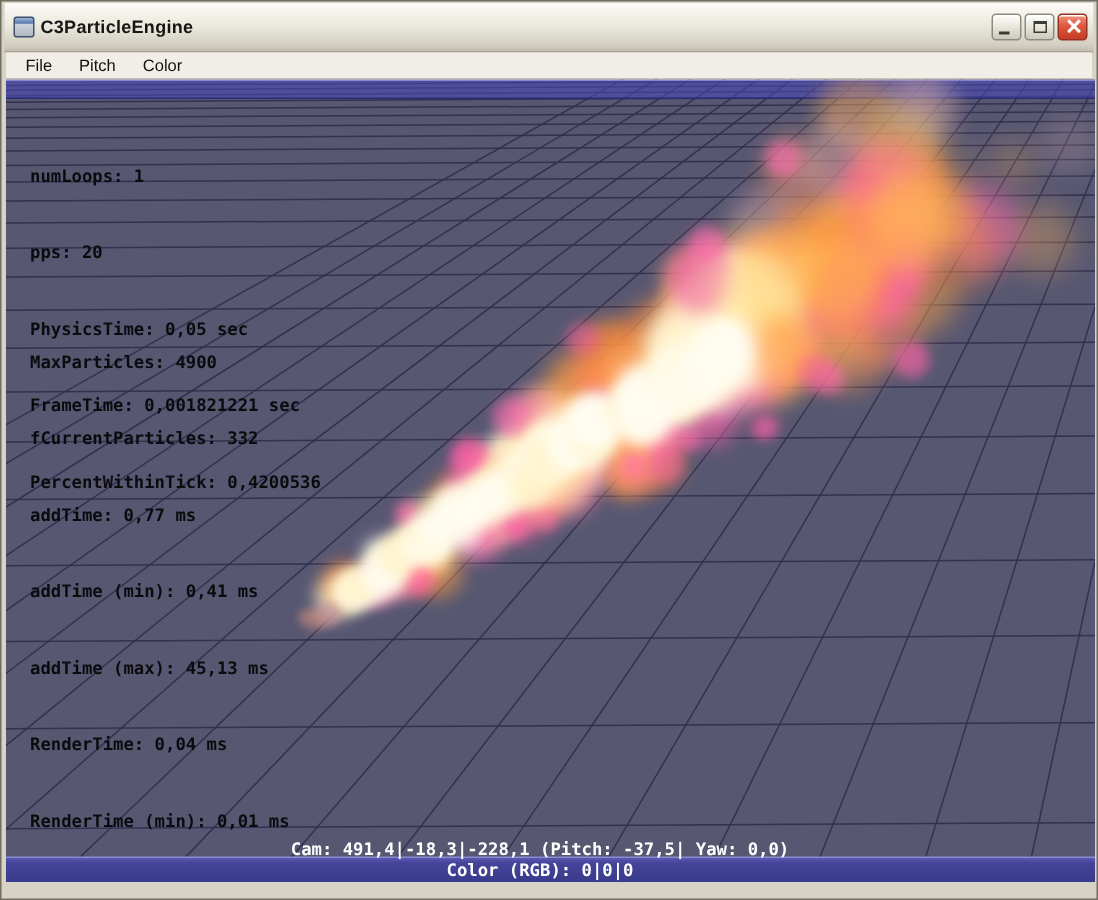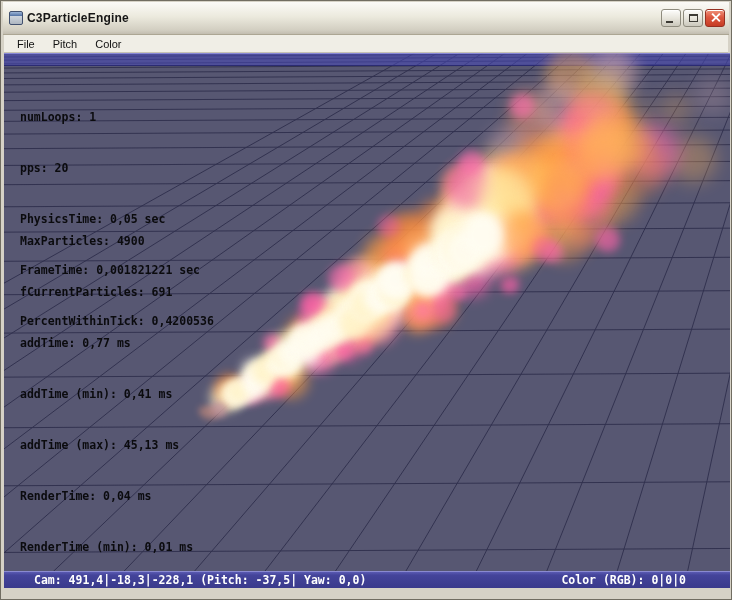--- a/index.html
+++ b/index.html
@@ -67,23 +67,23 @@
     position:absolute;left:16px;
     font:bold 11.5px "DejaVu Sans Mono", monospace;
     color:#0b0b0e;line-height:17px;white-space:pre;
   }
   .stats1{top:22px;}
   .stats2{top:146px;}
   .cambar{
     position:absolute;left:0;bottom:0;width:100%;height:17px;
     background:linear-gradient(180deg,#5a5ab2 0%,#44449a 20%,#3a3a8c 100%);
     border-top:1px solid #8a8ad0;
-    display:flex;align-items:center;justify-content:space-between;
+    display:flex;align-items:center;justify-content:flex-end;
     font:bold 11.5px "DejaVu Sans Mono", monospace;color:#ffffff;
-    padding:0 44px 1px 30px;white-space:pre;
+    padding:0 44px 1px 30px;white-space:pre;flex-direction:column;
   }
   
   .statusbar{
     position:absolute;left:3px;bottom:1px;width:726px;height:19px;
     background:#ece9d8;border-top:1px solid #fff;
     display:flex;align-items:center;padding:0 6px;
     font-size:11px;color:#111;
   }
   .grip{
     position:absolute;right:1px;bottom:1px;width:13px;height:13px;
@@ -421,21 +421,21 @@
     <div class="stats stats1">
       <div>numLoops: 1</div>
       <div>pps: 20</div>
       <div>PhysicsTime: 0,05 sec</div>
       <div>FrameTime: 0,001821221 sec</div>
       <div>PercentWithinTick: 0,4200536</div>
     </div>
 
     <div class="stats stats2">
       <div>MaxParticles: 4900</div>
-      <div>fCurrentParticles: 691</div>
+      <div>fCurrentParticles: 332</div>
       <div>addTime: 0,77 ms</div>
       <div>addTime (min): 0,41 ms</div>
       <div>addTime (max): 45,13 ms</div>
       <div>RenderTime: 0,04 ms</div>
       <div>RenderTime (min): 0,01 ms</div>
       
       
     </div>
 
     <div class="cambar">

